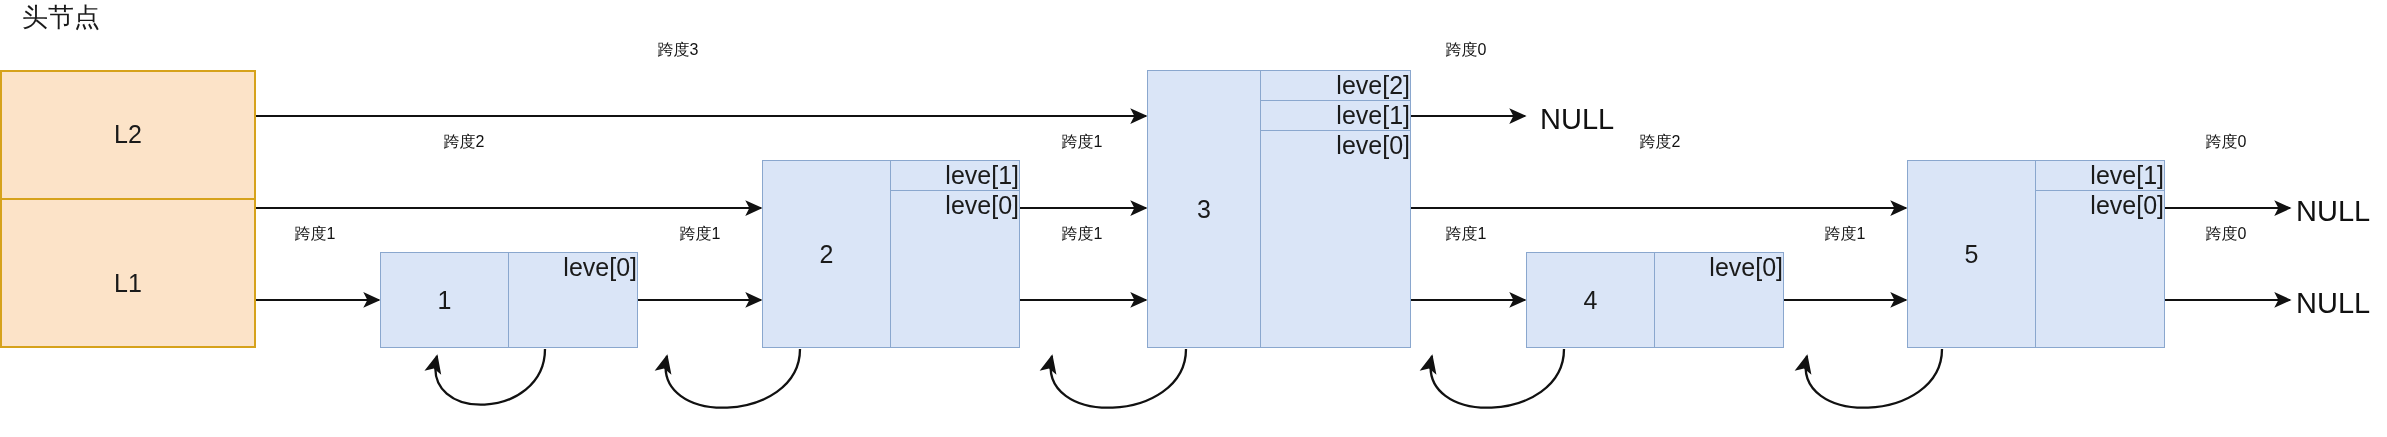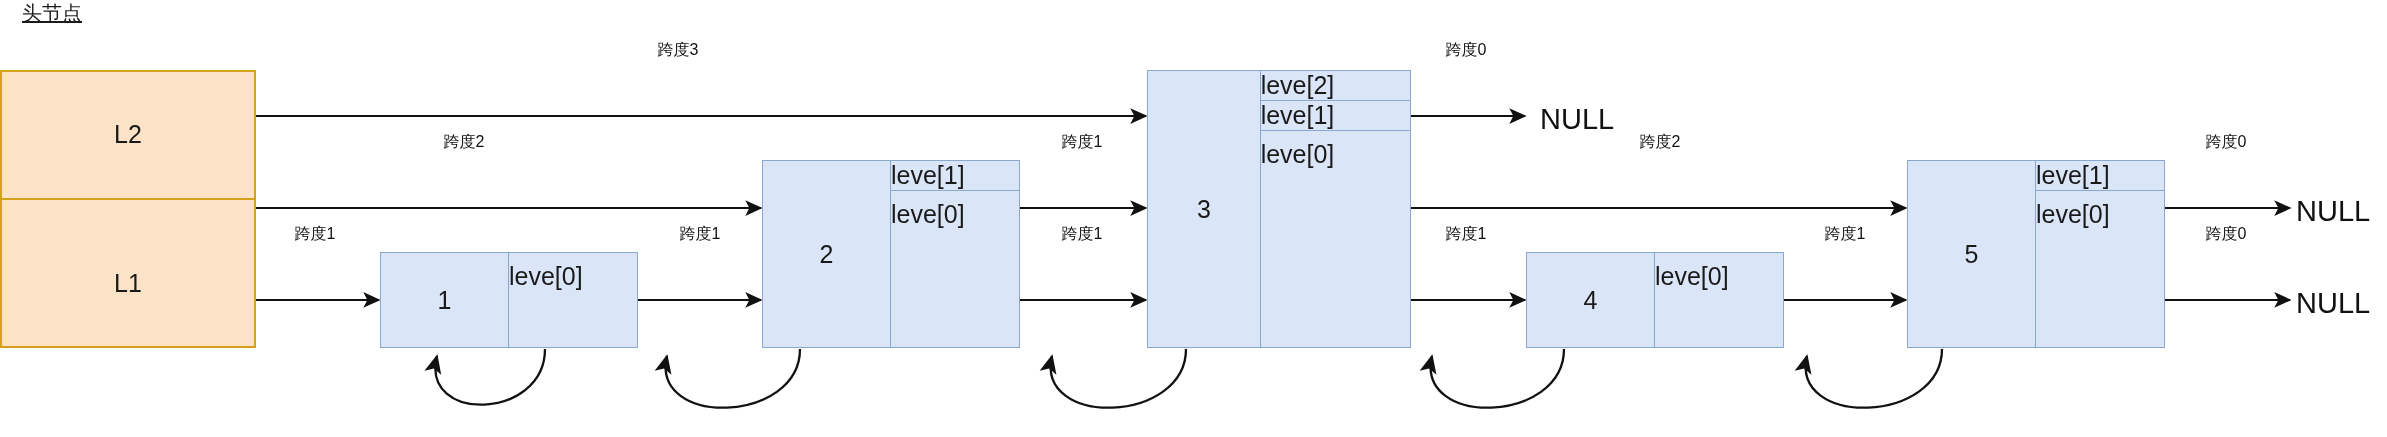--- a/index.html
+++ b/index.html
@@ -46,28 +46,27 @@
   .node-levels {
     box-sizing: border-box;
     display: flex;
     flex-direction: column;
     flex: 1 1 auto;
   }
   .level-cell {
     box-sizing: border-box;
     display: flex;
     align-items: center;
-    justify-content: flex-start;
+    justify-content: flex-end;
     font-size: 25px;
     color: #1a1a1a;
     border-bottom: 1.6px solid #8aa7ce;
   }
   .level-cell:last-child {
     border-bottom: none;
-    margin-top: 9px;
   }
   .head-box {
     position: absolute;
     box-sizing: border-box;
     background: #fce3c8;
     border: 2px solid #d6a21b;
     display: flex;
     flex-direction: column;
     gap: 21px;
   }
@@ -79,24 +78,23 @@
     justify-content: center;
     font-size: 25px;
     color: #1a1a1a;
     border-bottom: 2px solid #d6a21b;
   }
   .head-row:last-child {
     border-bottom: none;
   }
   .caption {
     position: absolute;
-    font-size: 20px;
-    color: #1a1a1a;
-    white-space: nowrap;
-    text-decoration: underline;
+    font-size: 26px;
+    color: #1a1a1a;
+    white-space: nowrap;
   }
   .edge-label {
     position: absolute;
     font-size: 16px;
     color: #111111;
     white-space: nowrap;
     transform: translateX(-50%);
   }
   .null-label {
     position: absolute;

